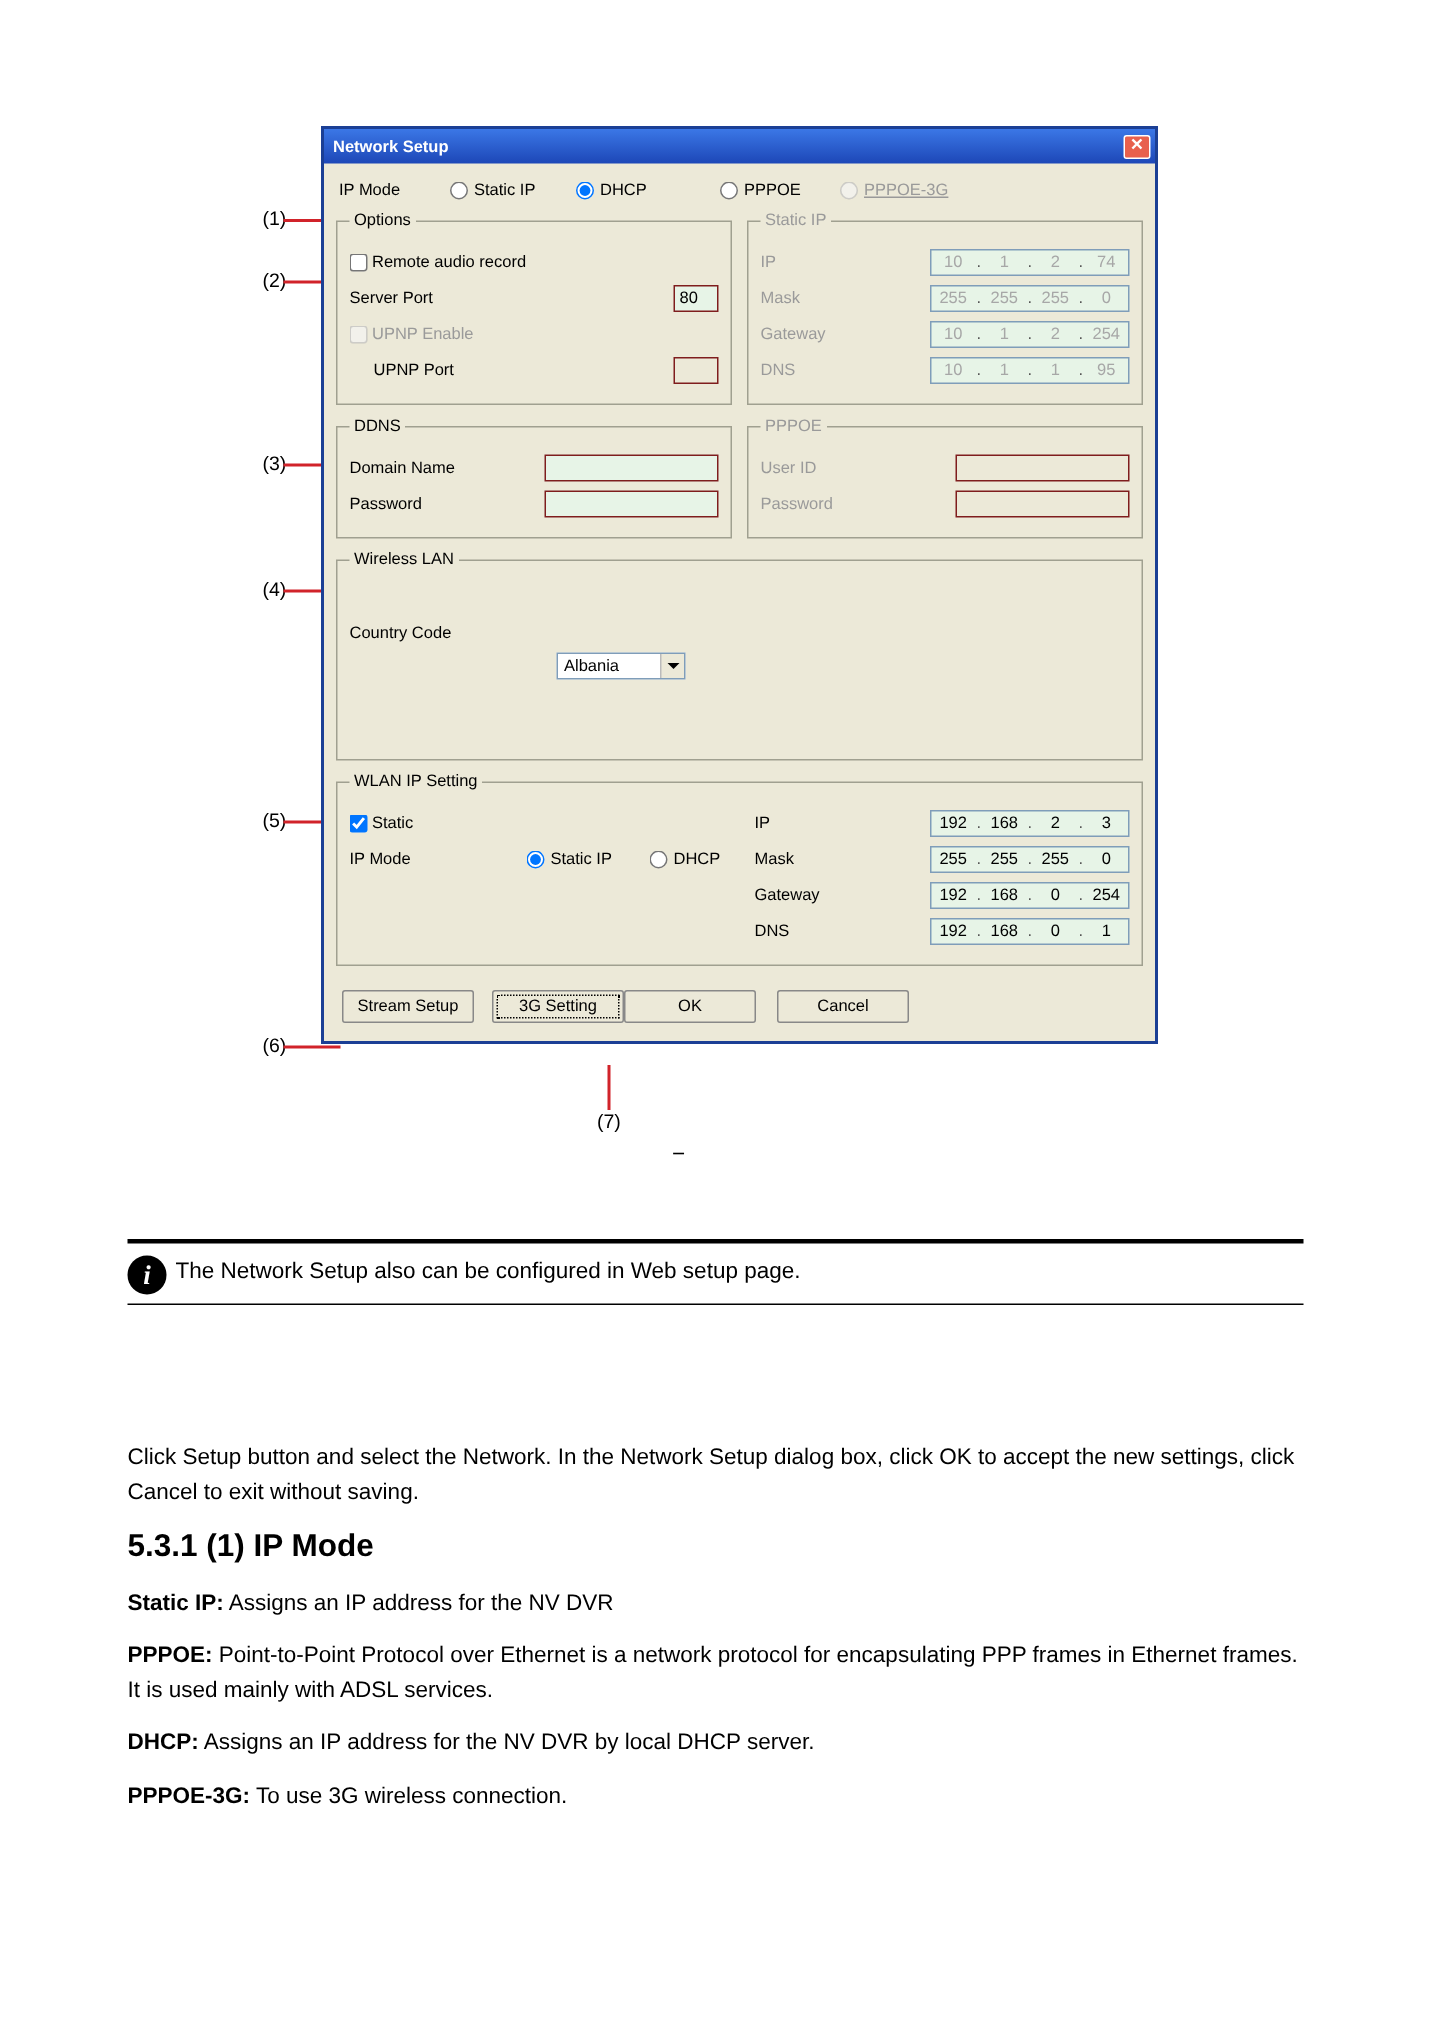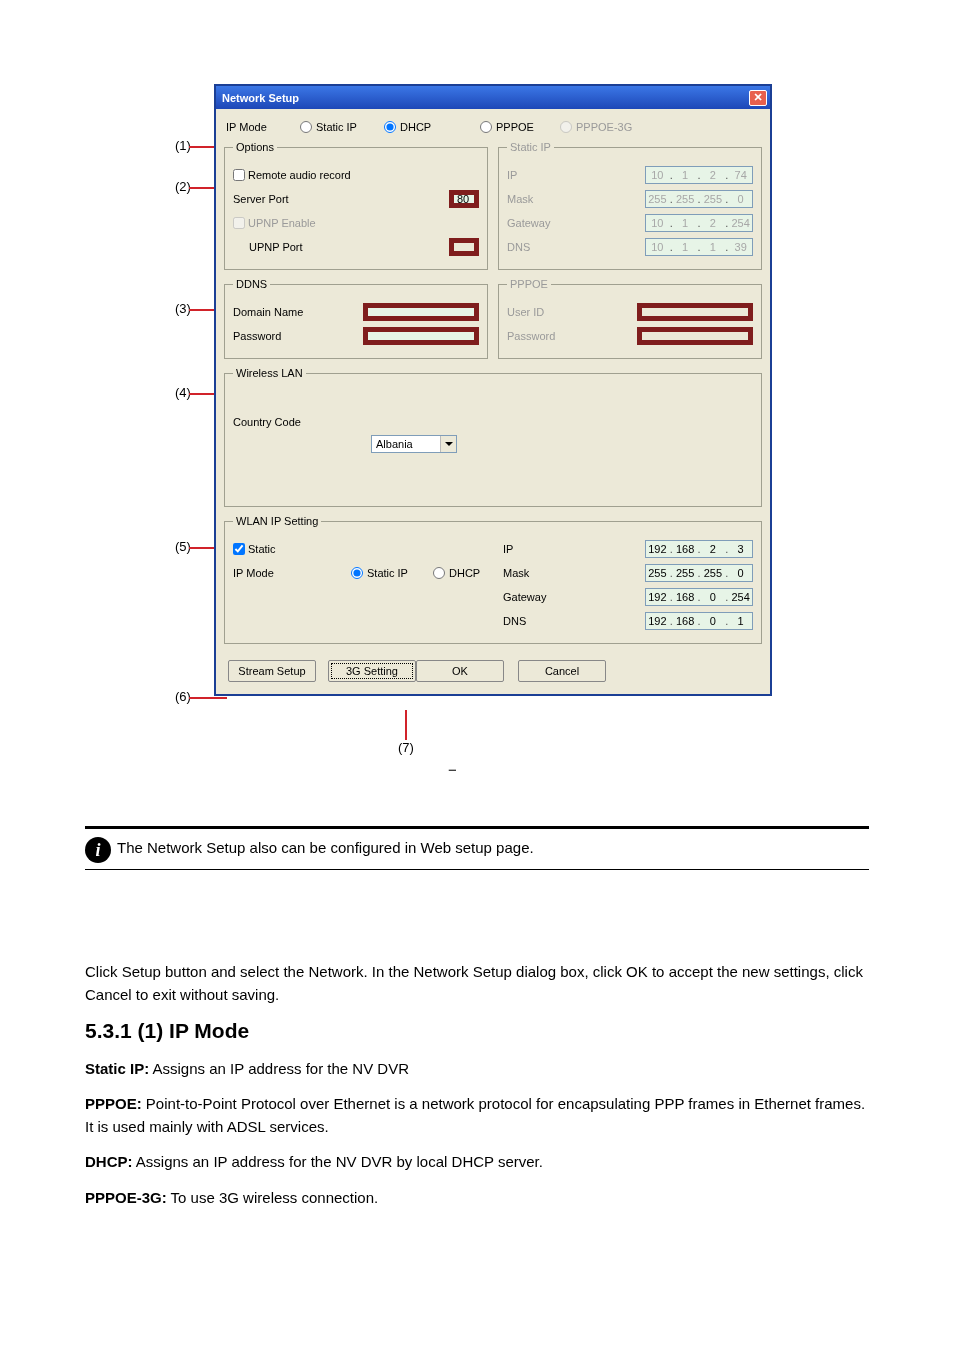--- a/index.html
+++ b/index.html
@@ -62,21 +62,21 @@
     width: 76px;
     padding-left: 2px;
     color: #000;
   }
   .radio {
     display: flex;
     align-items: center;
     gap: 4px;
     color: #000;
   }
-  .radio.disabled { color: #999; }
+  .radio.disabled { color: #999; text-decoration: underline; }
   .radio input {
     margin: 0;
     width: 12px; height: 12px;
   }
 
   
   .cols {
     display: flex;
     gap: 10px;
   }
@@ -112,21 +112,21 @@
   }
   .row .wideval {
     flex: 1;
     display: flex;
     justify-content: flex-end;
   }
   .row .chk { width: auto; display: flex; align-items: center; gap: 3px; }
   .row .chk input { margin: 0; width: 12px; height: 12px; }
 
   input[type=text].txt {
-    border: 5px solid #7f1d1d;
+    border: 1px solid #7f1d1d;
     background: #e7f4e7;
     height: 18px;
     padding: 0 3px;
     font-size: 11px;
   }
   input[type=text].txt.small { width: 30px; }
   input[type=text].txt.wide { width: 116px; }
 
   .select {
     border: 1px solid #7f9db9;
@@ -156,21 +156,21 @@
     border-top: 4px solid #000;
   }
 
   
   .ipinput {
     display: flex;
     border: 1px solid #7f9db9;
     background: #e7f4e7;
     height: 18px;
     align-items: center;
-    width: 108px;
+    width: 133px;
   }
   .ipinput.disabled {
     color: #a7a7a7;
   }
   .ipinput .ipcell {
     flex: 1;
     text-align: center;
     font-size: 11px;
   }
   .ipinput .dot { color: #555; padding: 0 1px; }
@@ -414,21 +414,21 @@
           <div class="row">
             <label>DNS</label>
             <div class="wideval">
               <div class="ipinput disabled">
                 <span class="ipcell">10</span>
                   <span class="dot">.</span>
                 <span class="ipcell">1</span>
                   <span class="dot">.</span>
                 <span class="ipcell">1</span>
                   <span class="dot">.</span>
-                <span class="ipcell">39</span>
+                <span class="ipcell">95</span>
               </div>
             </div>
           </div>
         </fieldset>
 
         <fieldset class="disabled">
           <legend>PPPOE</legend>
           <div class="row">
             <label>User ID</label>
             <div class="wideval">

